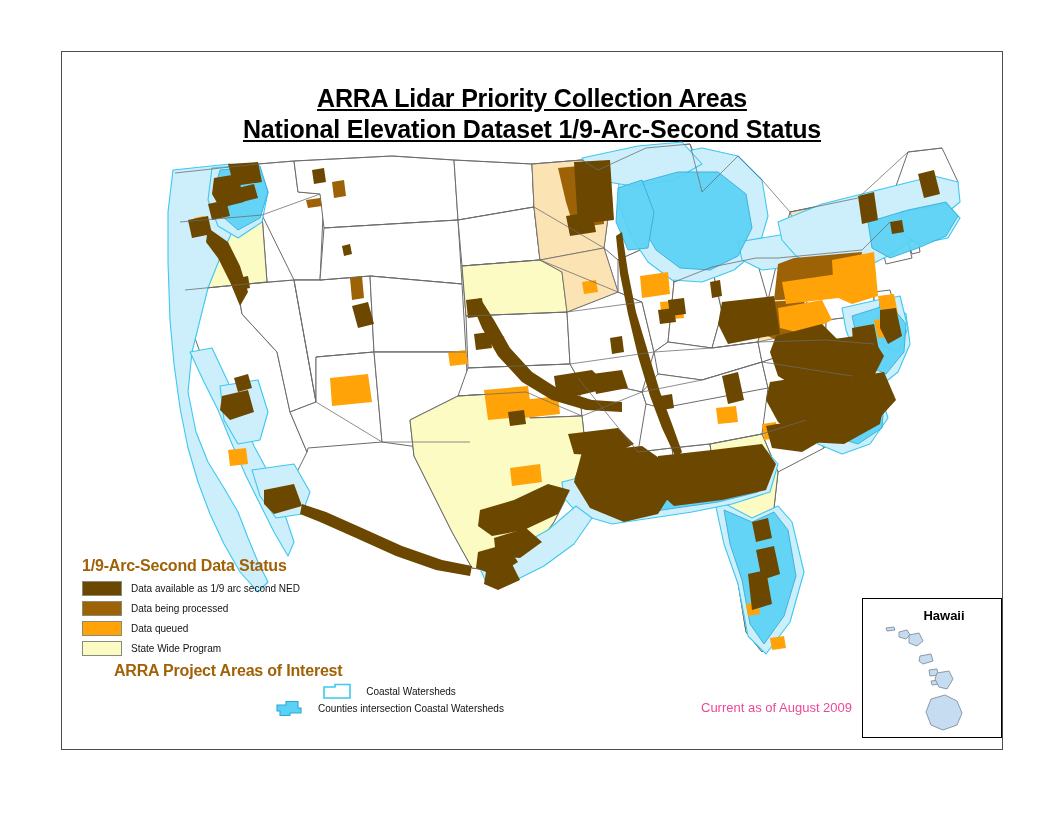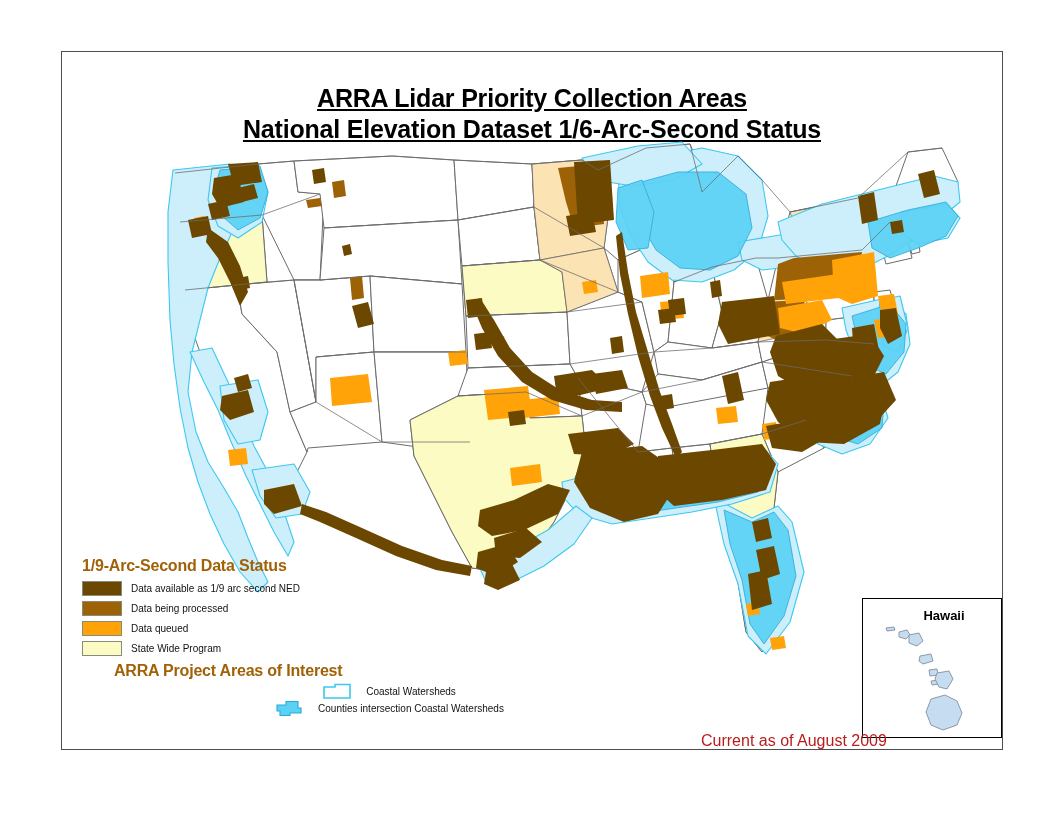--- a/index.html
+++ b/index.html
@@ -32,31 +32,31 @@
   .sw-shape{width:30px;height:17px;margin-left:14px;margin-right:14px;flex:none;}
 
   
   #hawaii{position:absolute;left:800px;top:546px;width:140px;height:140px;
           border:1.5px solid #000;background:#fff;box-sizing:border-box;}
   #hawaii-label{position:absolute;left:12px;top:9px;width:100%;text-align:center;
                 font-weight:bold;font-size:13px;color:#000;
                 font-family:"Liberation Sans",sans-serif;}
   #hawaii-svg{position:absolute;left:0;top:0;}
 
-  #datestamp{position:absolute;left:639px;top:680px;font-size:16px;color:#b91c1c;
+  #datestamp{position:absolute;left:639px;top:648px;font-size:13px;color:#ec4899;
              font-family:"Liberation Sans",sans-serif;white-space:nowrap;}
 </style>
 </head>
 <body>
 
 <div id="frame">
 
   <div id="title">
     <div>ARRA Lidar Priority Collection Areas</div>
-    <div>National Elevation Dataset 1/6-Arc-Second Status</div>
+    <div>National Elevation Dataset 1/9-Arc-Second Status</div>
   </div>
 
   <div id="mapwrap">
     <svg id="mapsvg" width="942" height="699" viewBox="0 0 942 699">
       <defs>
         <clipPath id="clipUS">
           <path d="M118,118 L175,112 L205,120 L250,113 L300,115 L400,118 L470,120 L560,125 L620,140
                    L660,160 L700,170 L740,175 L790,190 L830,200 L870,215 L900,230 L905,265 L880,290
                    L860,320 L840,350 L820,380 L790,420 L760,450 L720,470 L700,500 L670,530 L640,560
                    L600,590 L560,600 L520,620 L480,640 L440,625 L420,600 L400,570 L380,540 L350,520

